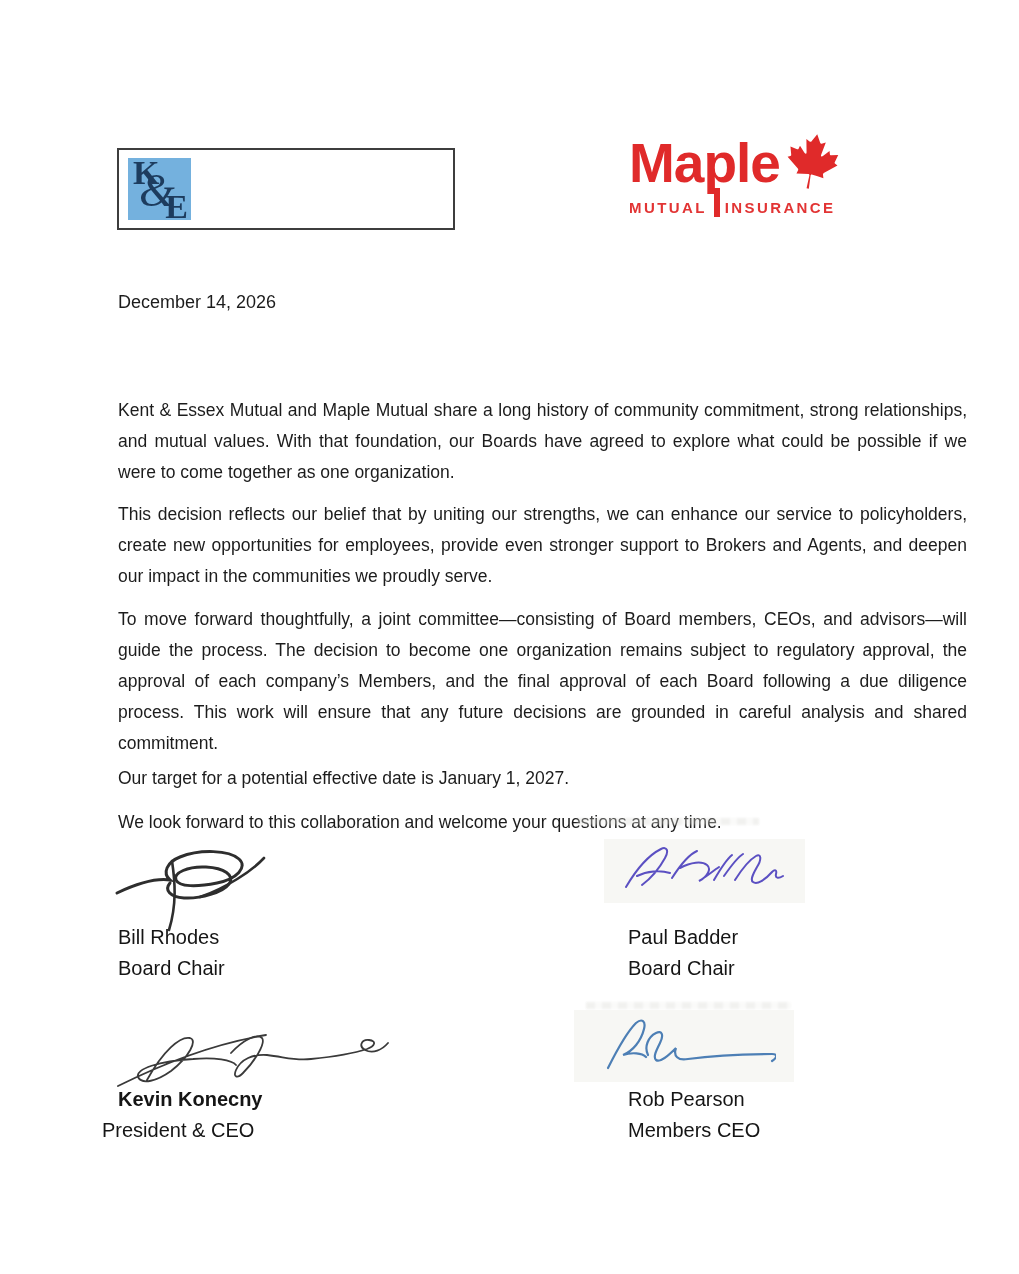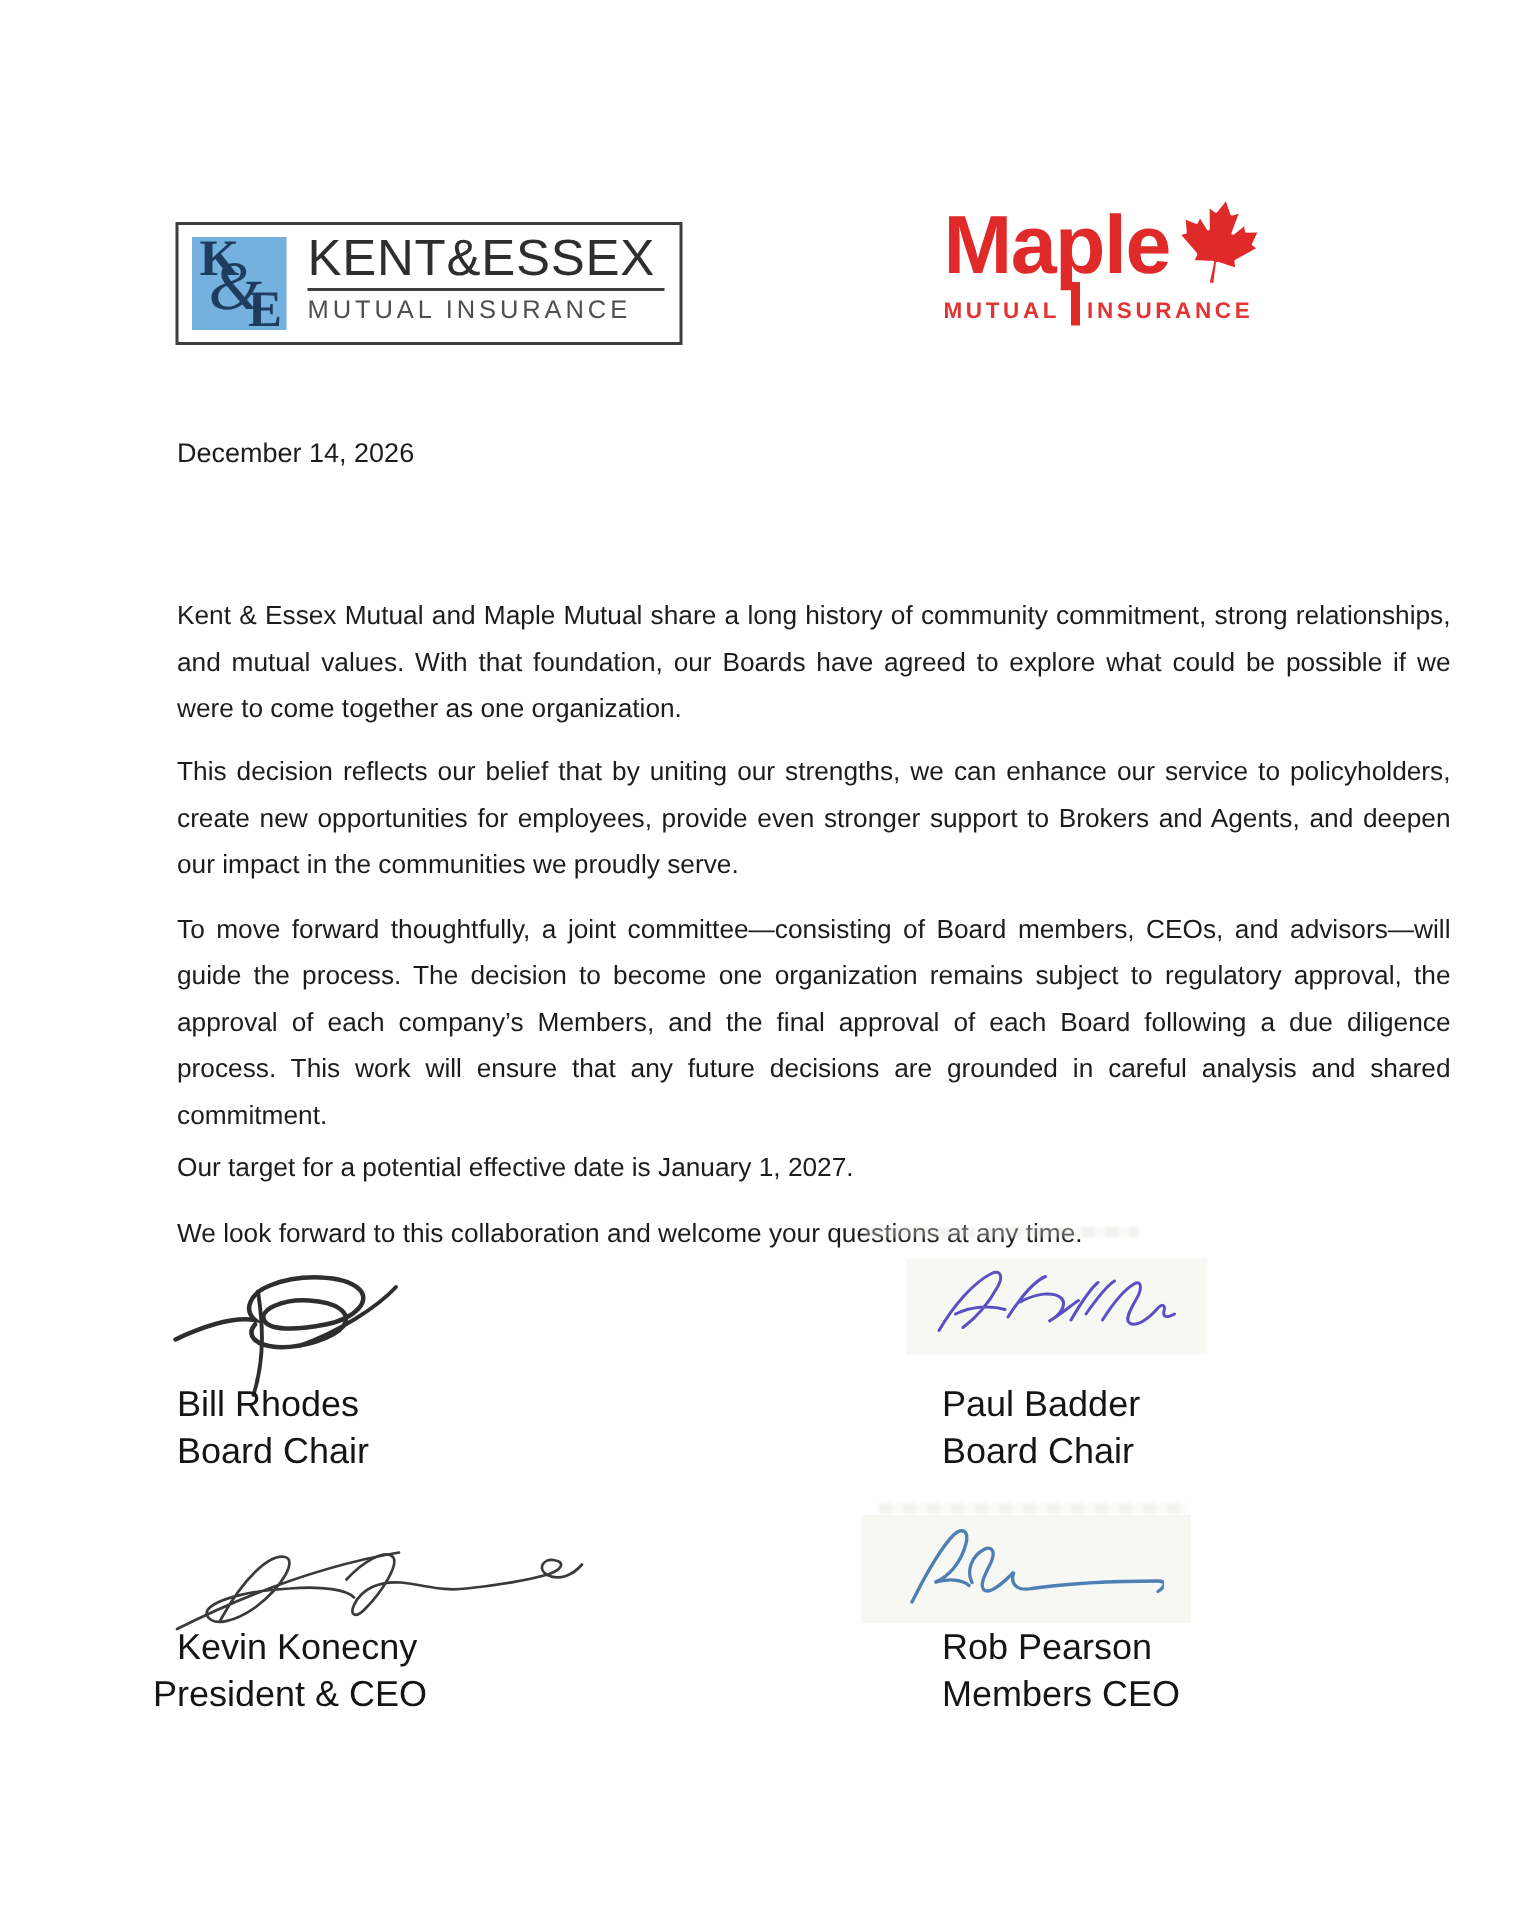--- a/index.html
+++ b/index.html
@@ -120,48 +120,43 @@
     height: 7px;
     background: repeating-linear-gradient(90deg, #d9d9d4 0 9px, #f2f2ee 9px 16px);
     opacity: 0.35;
     filter: blur(1px);
   }
   .artifact-paul { left: 577px; top: 818px; width: 182px; }
   .artifact-rob  { left: 586px; top: 1002px; width: 205px; }
 
   .sig-name, .sig-title {
     position: absolute;
-    font-size: 24px;
+    font-size: 20px;
     line-height: 22px;
     color: #151515;
   }
   .name-bill  { left: 118px; top: 926px; }
   .title-bill { left: 118px; top: 957px; }
   .name-paul  { left: 628px; top: 926px; }
   .title-paul { left: 628px; top: 957px; }
-  .name-kevin  { left: 118px; top: 1088px; }
+  .name-kevin  { left: 118px; top: 1088px; font-weight: bold; }
   .title-kevin { left: 102px; top: 1119px; }
   .name-rob  { left: 628px; top: 1088px; }
   .title-rob { left: 628px; top: 1119px; }
 </style>
 </head>
 <body>
 
 <div class="page">
 
   <div class="ke-logo">
     <div class="ke-square">
       <span class="ke-mono-k">K</span>
       <span class="ke-mono-amp">&amp;</span>
       <span class="ke-mono-e">E</span>
-    </div>
-    <div class="ke-right">
-      <div class="ke-name">KENT&amp;ESSEX</div>
-      <div class="ke-rule"></div>
-      <div class="ke-sub">MUTUAL INSURANCE</div>
     </div>
   </div>
 
   <div class="maple-logo">
     <div class="maple-row">
       <span class="maple-word">Maple</span>
       <svg class="maple-leaf" viewBox="-260 -270 520 540" xmlns="http://www.w3.org/2000/svg">
         <path fill="#e02a2a" d="M 0,-255 L -36.75,-188.4 C -40.9,-180.8 -48.7,-181.4 -56.2,-185.6 L -83.2,-199.6 L -62.9,-92.6 C -58.7,-72.9 -72.4,-72.9 -79.2,-81.5 L -126.5,-134.4 L -134.2,-107.5 C -135.1,-103.9 -139.1,-100.1 -145.1,-101 L -204.7,-113.5 L -189,-56.7 C -185.7,-44 -183.1,-38.7 -192.5,-35.4 L -213.7,-25.4 L -111.1,57.9 C -107,61 -105,66.6 -106.5,71.6 L -115.5,101.1 C -80.2,97 -48.6,90.9 -13.3,87.2 C -10.2,86.9 -5,92 -5,95.5 L -9.7,210 L 9.7,210 L 5,95.5 C 5,92 10.2,86.9 13.3,87.2 C 48.6,90.9 80.2,97 115.5,101.1 L 106.5,71.6 C 105,66.6 107,61 111.1,57.9 L 213.7,-25.4 L 192.5,-35.4 C 183.1,-38.7 185.7,-44 189,-56.7 L 204.7,-113.5 L 145.1,-101 C 139.1,-100.1 135.1,-103.9 134.2,-107.5 L 126.5,-134.4 L 79.2,-81.5 C 72.4,-72.9 58.7,-72.9 62.9,-92.6 L 83.2,-199.6 L 56.2,-185.6 C 48.7,-181.4 40.9,-180.8 36.75,-188.4 Z"></path>
       </svg>
     </div>

